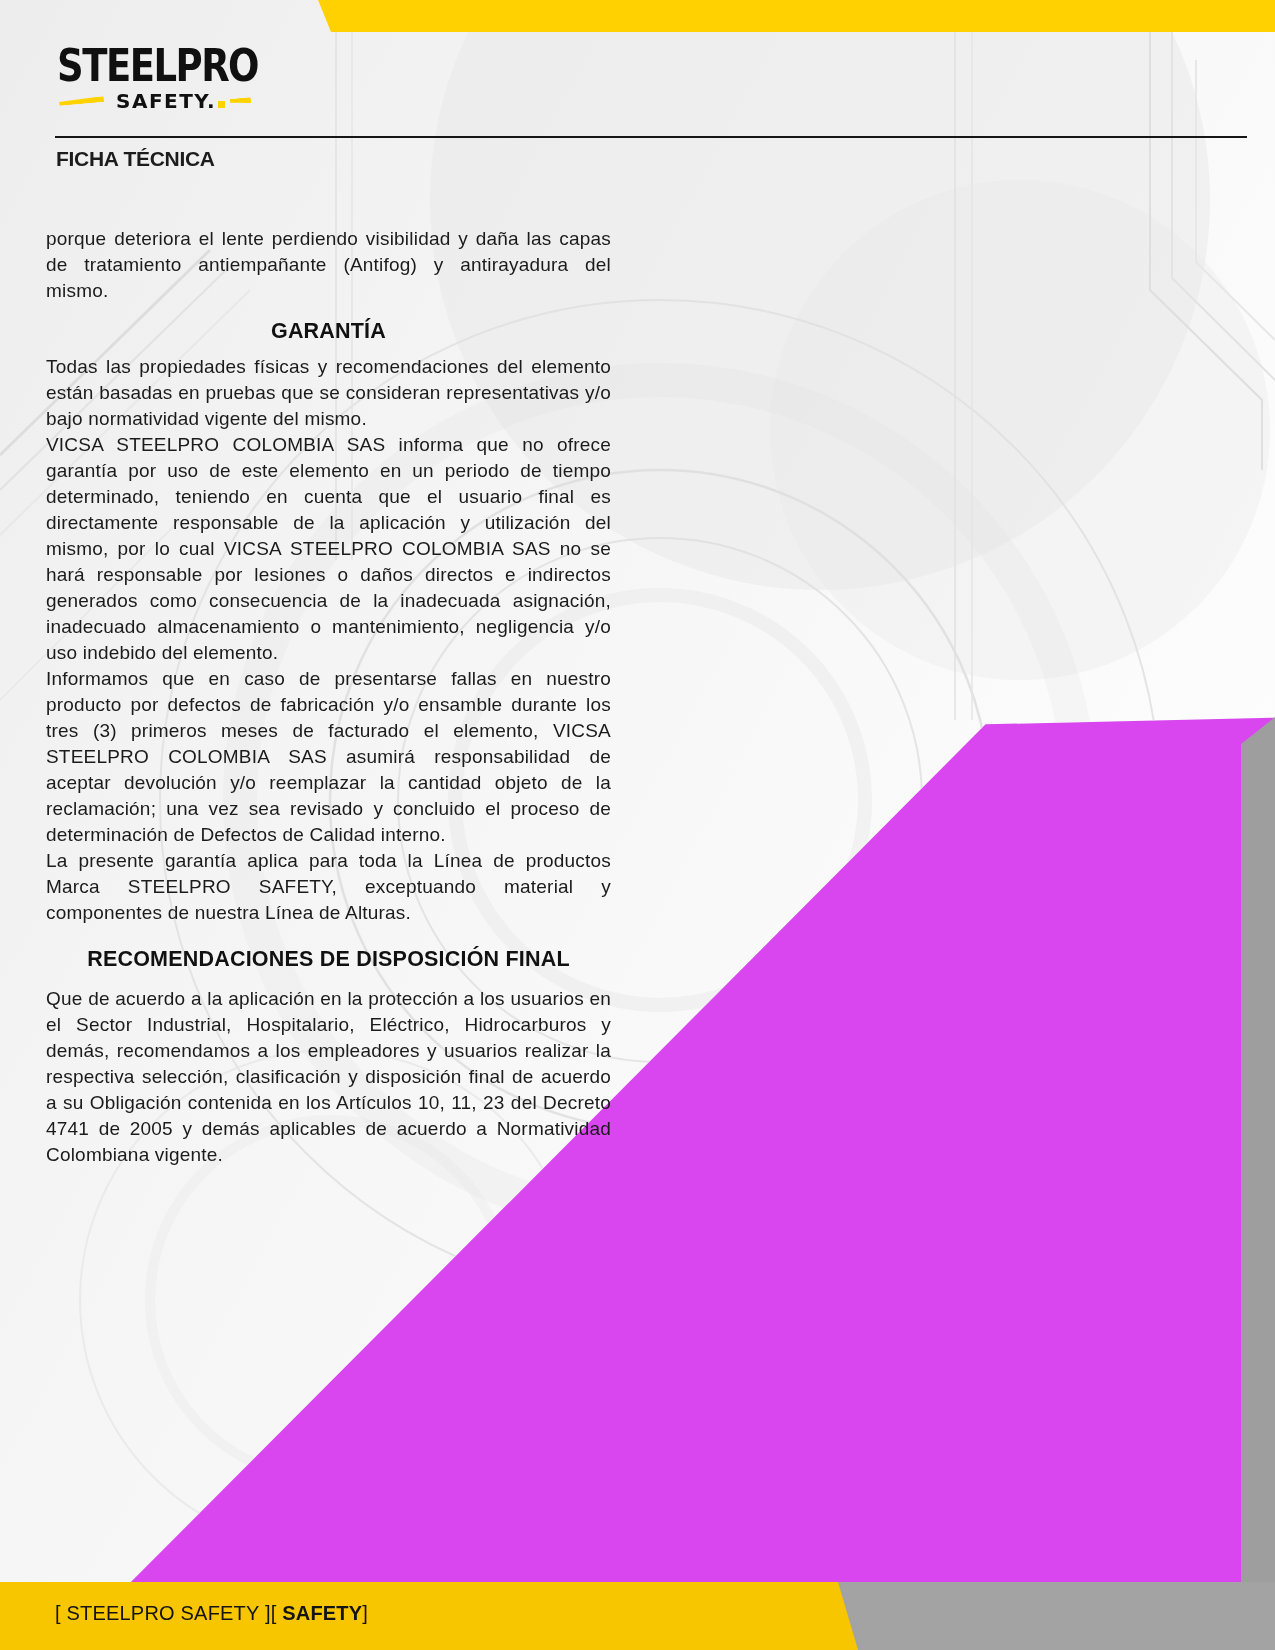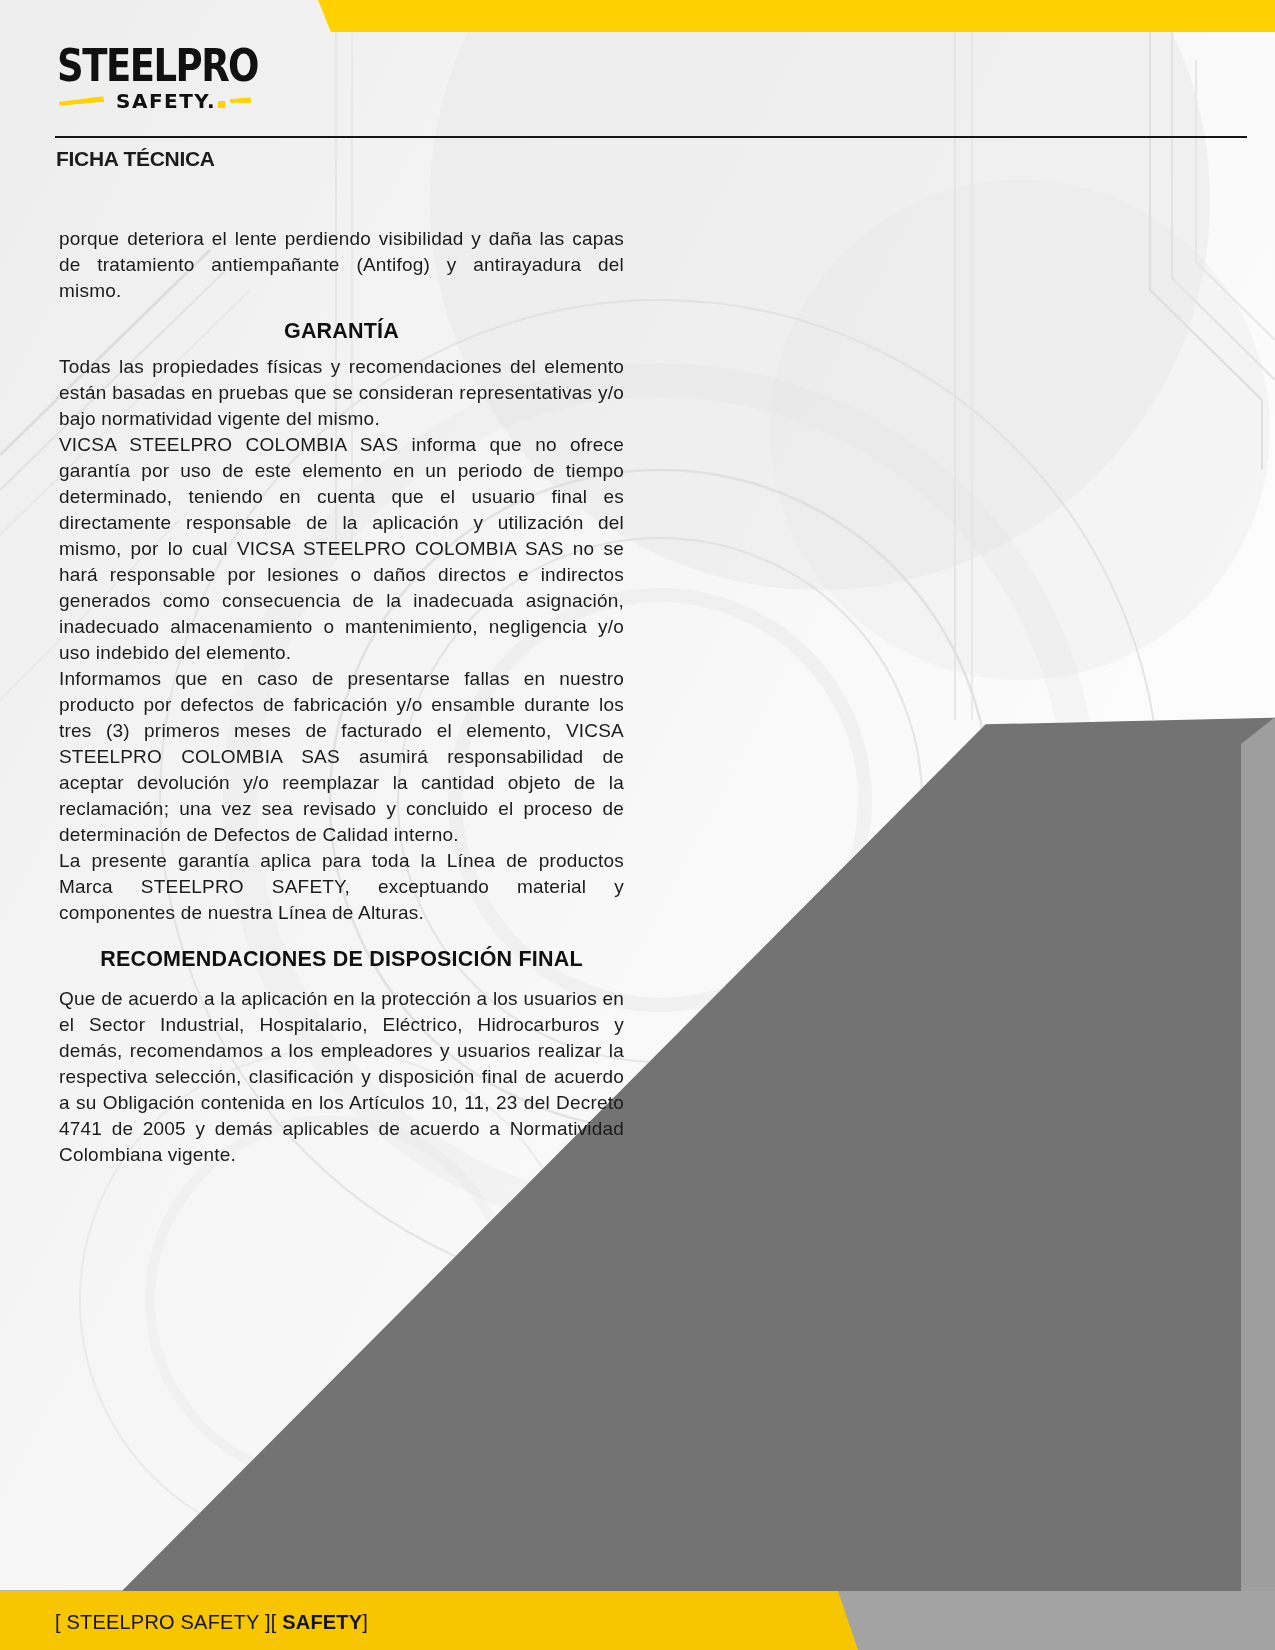--- a/index.html
+++ b/index.html
@@ -1,18 +1,18 @@
 <!DOCTYPE html>
 <html><head>
 <meta charset="utf-8">
 <style>
   html,body { margin:0; padding:0; background:#ffffff; }
   .page {
     position:relative; width:1275px; height:1650px; overflow:hidden;
-    background:#737373; font-family:"Liberation Sans", sans-serif; color:#1a1a1a;
+    background:#d946ef; font-family:"Liberation Sans", sans-serif; color:#1a1a1a;
   }
 
   
   .bg-tint {
     position:absolute; inset:0;
     background:linear-gradient(118deg,#ededed 0%,#f4f4f4 30%,#fafafa 62%,#ffffff 88%);
     clip-path:polygon(0 0, 100% 0, 100% 43.5%, 77.3% 43.9%, 9.6% 96.4%, 0 96.4%);
   }
   .bg-tint svg { position:absolute; left:0; top:0; }
 
@@ -49,34 +49,34 @@
 
   
   .header-rule { position:absolute; left:55px; top:136px; width:1192px; height:1.5px; background:#161616; }
   .doc-type {
     position:absolute; left:56px; top:147px; font-size:21px; letter-spacing:-0.3px;
     color:#1c1c1c; font-weight:700;
   }
 
   
   .content {
-    position:absolute; left:59px; top:226px; width:565px;
+    position:absolute; left:46px; top:226px; width:565px;
     font-size:19px; line-height:26px; letter-spacing:0.2px;
     text-align:justify; color:#1b1b1b;
   }
   .content p { margin:0; }
   .content h2 {
     font-size:21.5px; font-weight:800; letter-spacing:0.2px; color:#111111;
     margin:0; line-height:25px; text-align:center;
   }
   .h-garantia { margin-top:15px !important; margin-bottom:10px !important; }
   .h-recomendaciones { margin-top:21px !important; margin-bottom:14px !important; }
 
   
-  .footer { position:absolute; left:0; right:0; bottom:0; height:59px;margin-top:39px; }
+  .footer { position:absolute; left:0; right:0; bottom:0; height:68px;margin-top:39px; }
   .footer-gray { position:absolute; inset:0; background:#A3A3A3; }
   .footer-yellow {
     position:absolute; left:0; top:0; bottom:0; width:858px; background:#F7C600;
     clip-path:polygon(0 0, 838px 0, 100% 100%, 0 100%);
   }
   .footer-brand {
     position:absolute; left:55px; top:0; height:63px; display:flex; align-items:center;
     font-size:20px; color:#141414; letter-spacing:0.2px; white-space:pre;
   }
   .footer-brand b { font-weight:800; }

